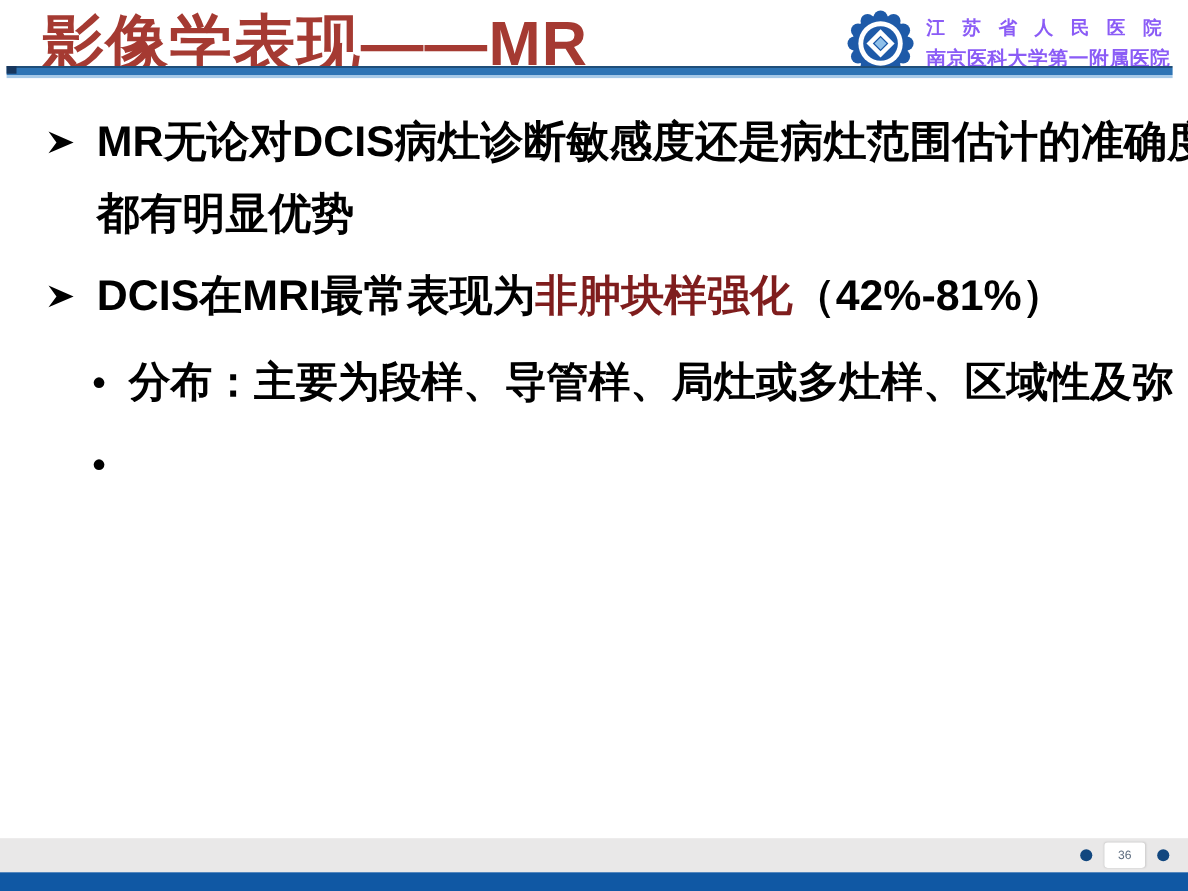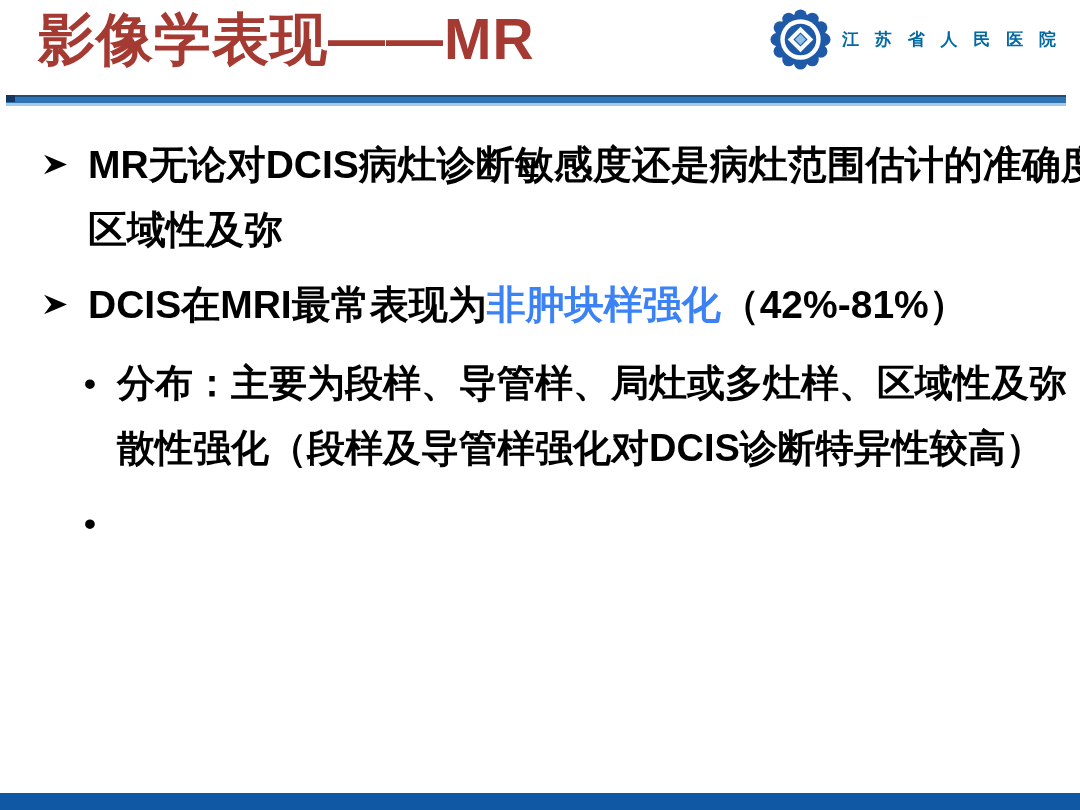--- a/index.html
+++ b/index.html
@@ -1,29 +1,29 @@
 <!DOCTYPE html>
 <html><head>
 <meta charset="utf-8">
 <style>
   html,body{margin:0;padding:0;background:#fff;}
   .slide{
     position:relative;width:1080px;height:810px;background:#ffffff;
     font-family:"Liberation Sans",sans-serif;overflow:hidden;
   }
   
-  .hdr{position:relative;height:95px;}
+  .hdr{position:relative;height:60px;}
   .title{
     position:absolute;left:38px;top:2px;margin:0;
     font-size:57px;font-weight:bold;color:#A53A32;letter-spacing:1px;
     white-space:nowrap;
   }
   .logo{position:absolute;right:22px;top:8px;display:flex;align-items:center;}
   .seal{width:63px;height:63px;flex:0 0 auto;}
-  .logo-text{margin-left:10px;color:#0369a1;width:216px;}
+  .logo-text{margin-left:10px;color:#8b5cf6;width:216px;}
   .logo-line1{
     font-family:"Liberation Serif",serif;font-weight:bold;font-size:17px;
     text-align:justify;text-align-last:justify;white-space:nowrap;letter-spacing:2px;
   }
   .logo-line2{
     font-family:"Liberation Serif",serif;font-weight:bold;font-size:18px;
     margin-top:4px;white-space:nowrap;letter-spacing:0.5px;
   }
   
   .divider{
@@ -40,21 +40,21 @@
   .s2{margin-top:10px;}
   .txt{
     font-size:39px;line-height:65px;font-weight:bold;color:#000;
     padding-left:88px;padding-right:30px;white-space:nowrap;
   }
   .sub .txt{font-size:38px;padding-left:117px;}
   .arrow-marker{position:absolute;left:42px;top:19px;width:27px;height:27px;}
   .dot-marker{
     position:absolute;left:84px;top:0;font-size:34px;line-height:65px;font-weight:bold;color:#000;
   }
-  .hl{color:#3b82f6;}
+  .hl{color:#7f1d1d;}
   
   .footer-strip{
     position:absolute;left:0;right:0;bottom:17px;height:31px;background:#E9E8E8;
     display:flex;align-items:center;justify-content:flex-end;gap:11px;padding-right:17px;box-sizing:border-box;
   }
   .nav-dot{width:11px;height:11px;border-radius:50%;background:#12477F;flex:0 0 auto;cursor:pointer;}
   .page-box{
     width:37px;height:23px;background:#ffffff;border-radius:3px;
     display:flex;align-items:center;justify-content:center;
     font-size:11px;color:#5B6B7E;box-shadow:0 0 2px rgba(0,0,0,0.15);
@@ -86,56 +86,61 @@
             <circle cx="52.8" cy="20" r="6.5"></circle>
           <circle cx="32" cy="32" r="26"></circle>
         </g>
         <circle cx="32" cy="32" r="20.5" fill="#ffffff"></circle>
         <circle cx="32" cy="32" r="16" fill="#1E5AA8"></circle>
         <rect x="22.8" y="22.8" width="18.4" height="18.4" fill="#ffffff" transform="rotate(45 32 32)"></rect>
         <rect x="27.5" y="27.5" width="9" height="9" fill="#8FC0EA" stroke="#1E5AA8" stroke-width="1.2" transform="rotate(45 32 32)"></rect>
       </svg>
       <div class="logo-text">
         <div class="logo-line1">江 苏 省 人 民 医 院</div>
+        <div class="logo-line2">南京医科大学第一附属医院</div>
       </div>
     </div>
   </div>
 
   <div class="divider">
     <span class="divider-cap"></span>
   </div>
 
   <div class="content">
 
     <div class="bullet b1">
       <span class="arrow-marker">
         <svg viewBox="0 0 26 26" width="27" height="27">
             <path d="M2,3.5 L24,13 L2,22.5 L9,13 Z" fill="#000"></path>
           </svg>
       </span>
       <div class="txt">MR无论对DCIS病灶诊断敏感度还是病灶范围估计的准确度</div>
-      <div class="txt">区域性及弥</div>
+      <div class="txt">都有明显优势</div>
     </div>
 
     <div class="bullet b2">
       <span class="arrow-marker">
         <svg viewBox="0 0 26 26" width="27" height="27">
             <path d="M2,3.5 L24,13 L2,22.5 L9,13 Z" fill="#000"></path>
           </svg>
       </span>
       <div class="txt"><span>DCIS在MRI最常表现为</span><span class="hl">非肿块样强化</span><span>（42%-81%）</span></div>
     </div>
 
     <div class="bullet sub s1">
       <span class="dot-marker">•</span>
       <div class="txt">分布：主要为段样、导管样、局灶或多灶样、区域性及弥</div>
-      <div class="txt">散性强化（段样及导管样强化对DCIS诊断特异性较高）</div>
     </div>
 
     <div class="bullet sub s2">
       <span class="dot-marker">•</span>
     </div>
 
   </div>
 
+  <div class="footer-strip">
+    <span class="nav-dot"></span>
+    <span class="page-box">36</span>
+    <span class="nav-dot"></span>
+  </div>
   <div class="bottom-bar"></div>
 
 </div>
 
 </body></html>

